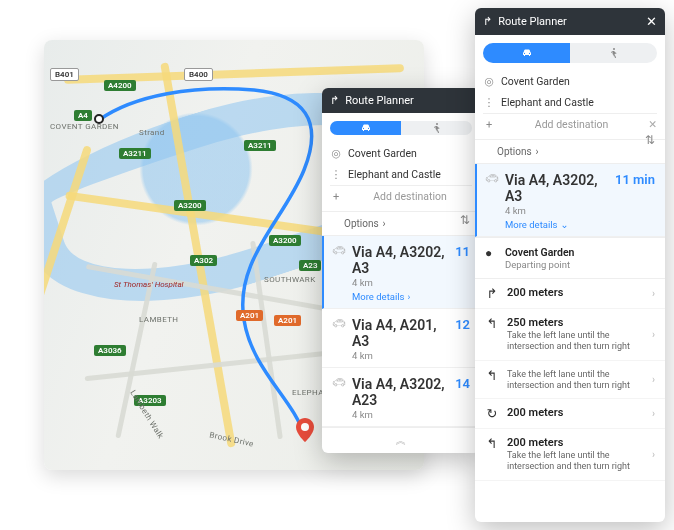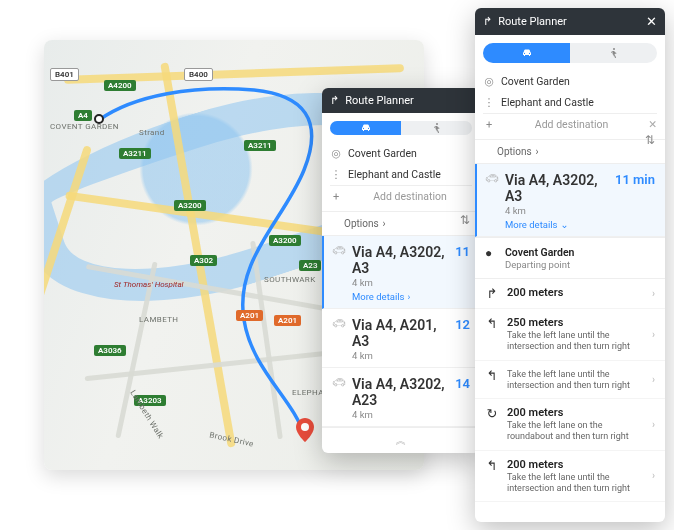--- a/index.html
+++ b/index.html
@@ -408,21 +408,20 @@
       <span class="sic">↰</span>
       <div class="sbody">
         <div class="sdesc">Take the left lane until the intersection and then turn right</div>
       </div>
       <span class="schev">›</span>
     </div>
     <div class="step">
       <span class="sic">↻</span>
       <div class="sbody">
         <div class="stitle">200 meters</div>
-        <div class="sdesc">Take the left lane on the roundabout and then turn right</div>
       </div>
       <span class="schev">›</span>
     </div>
     <div class="step">
       <span class="sic">↰</span>
       <div class="sbody">
         <div class="stitle">200 meters</div>
         <div class="sdesc">Take the left lane until the intersection and then turn right</div>
       </div>
       <span class="schev">›</span>

